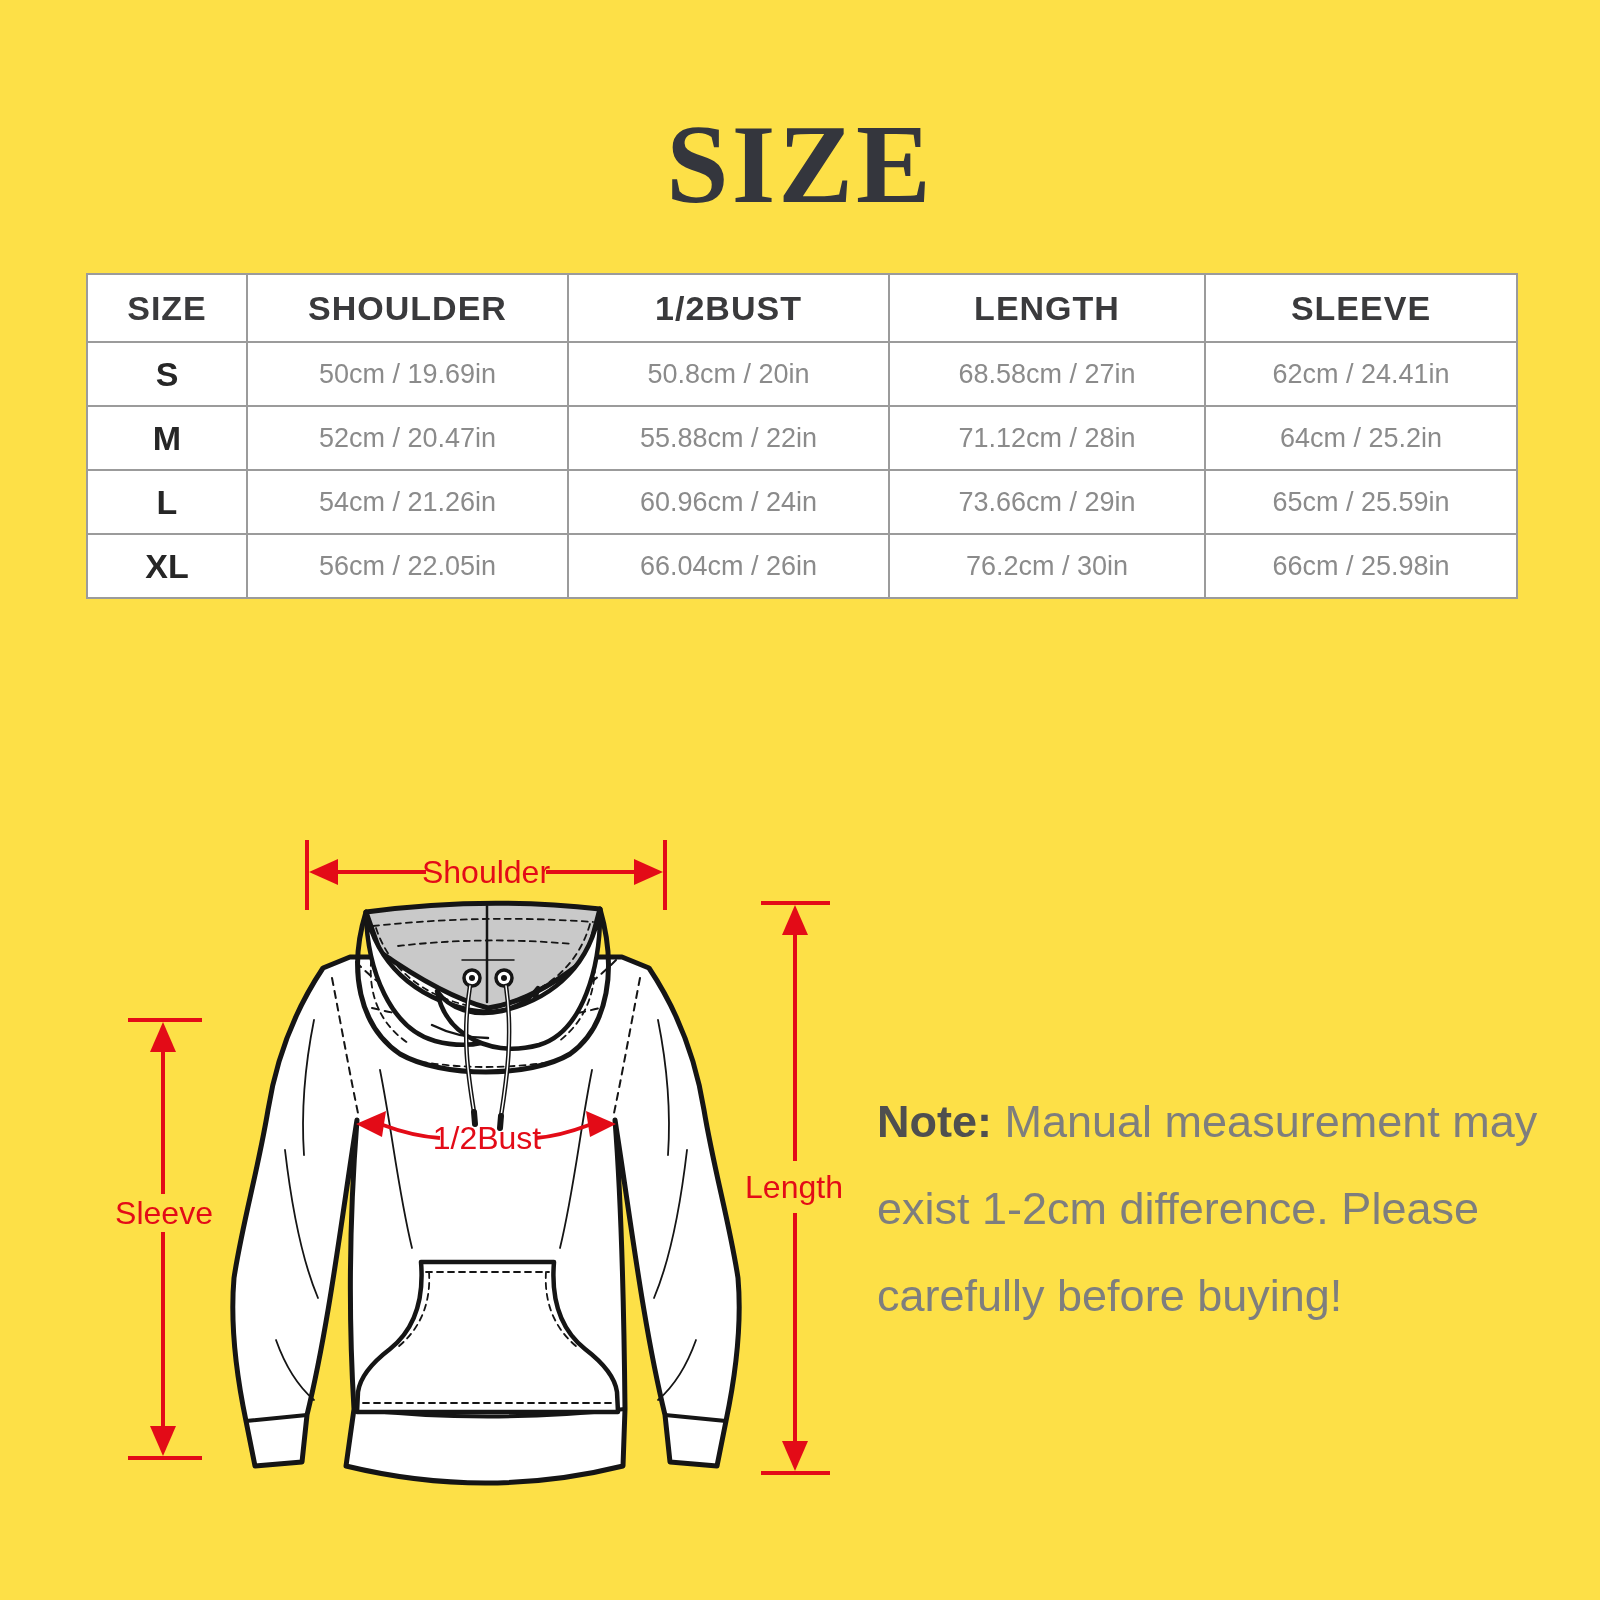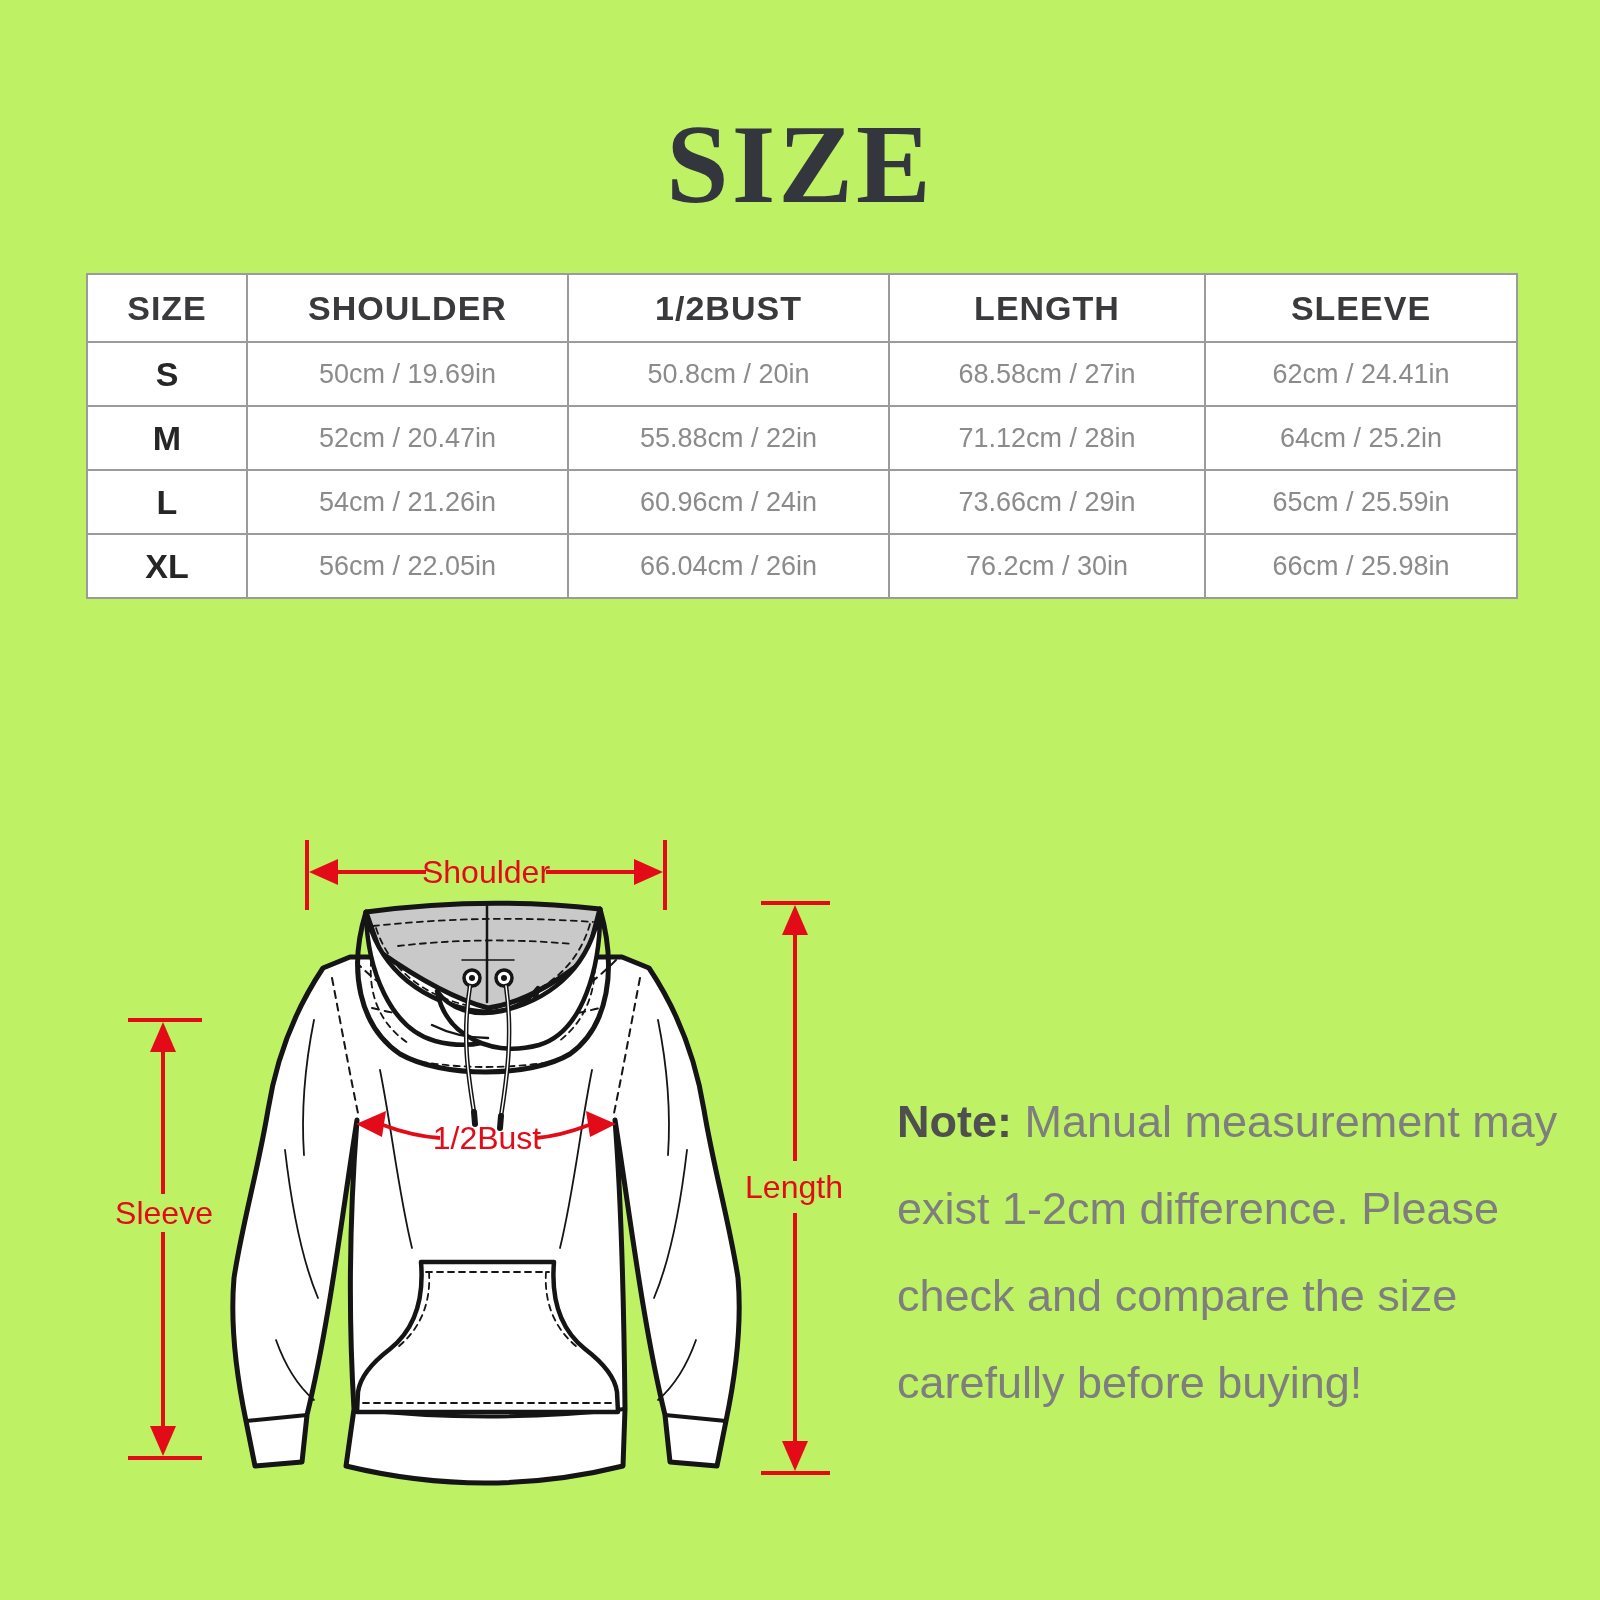--- a/index.html
+++ b/index.html
@@ -4,21 +4,21 @@
 <style>
   html, body {
     margin: 0;
     padding: 0;
     width: 1600px;
     height: 1600px;
     background: #ffffff;
     overflow: hidden;
     font-family: "Liberation Sans", sans-serif;
   }
-  .page { position: relative; width: 1600px; height: 1600px; background: #bef264; text-decoration: underline; }
+  .page { position: relative; width: 1600px; height: 1600px; background: #fde047; text-decoration: underline; }
 
   .title {
     position: absolute;
     top: 100px; left: 0; width: 1600px;
     text-align: center;
     font-family: "Liberation Serif", serif;
     font-weight: bold;
     font-size: 112px;
     letter-spacing: 3px;
     color: #34363d;
@@ -69,21 +69,20 @@
     text-anchor: middle;
   }
 
   .note {
     position: absolute;
     left: 877px; top: 1078px;
     width: 620px;
     font-size: 45px;
     line-height: 87px;
     color: #7e7e7e;
-    margin-left: 20px;
   }
   .note-line { white-space: nowrap; }
   .note-label { font-weight: bold; color: #4f4f4f; }
 </style>
 </head>
 <body>
 
 <div class="page">
 
   <h1 class="title">SIZE</h1>
@@ -293,17 +292,16 @@
       </g>
     </g>
   </svg>
 
   <div class="note">
     <div class="note-line">
       <span class="note-label">Note:</span>
       <span>Manual measurement may</span>
     </div>
     <div class="note-line">exist 1-2cm difference. Please</div>
-    <div class="note-line">check and compare the size</div>
     <div class="note-line">carefully before buying!</div>
   </div>
 
 </div>
 
 </body></html>

